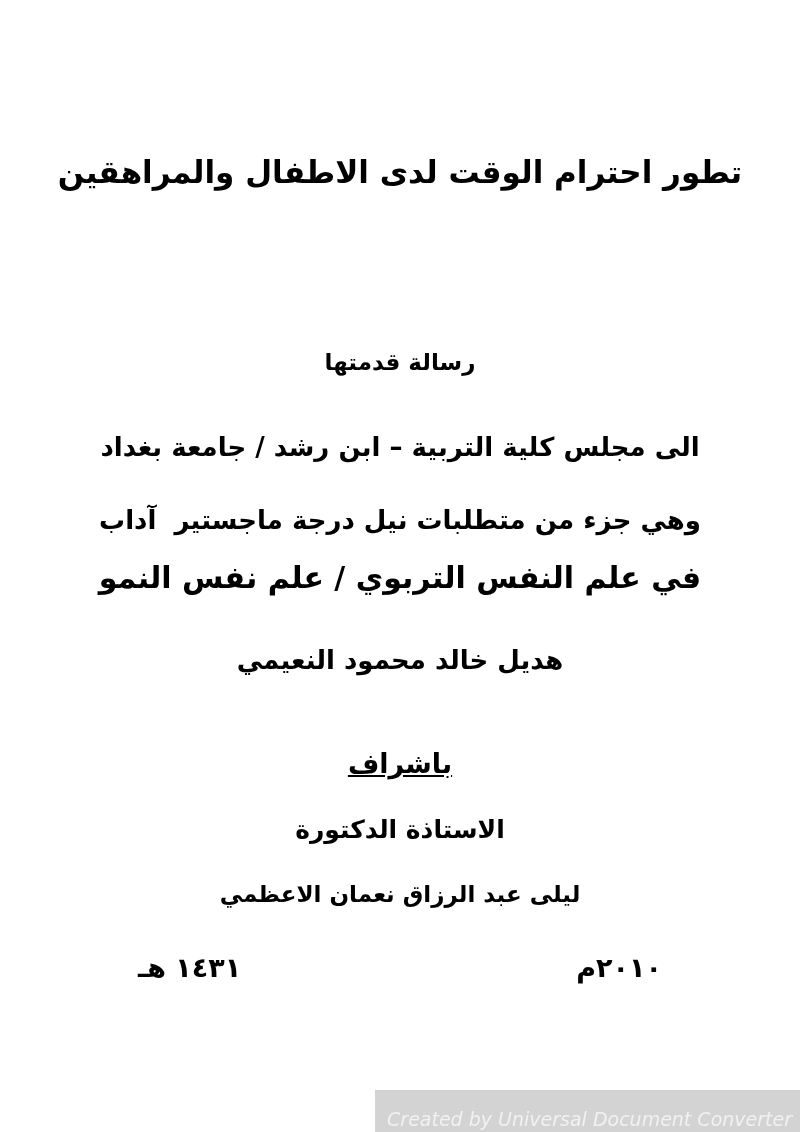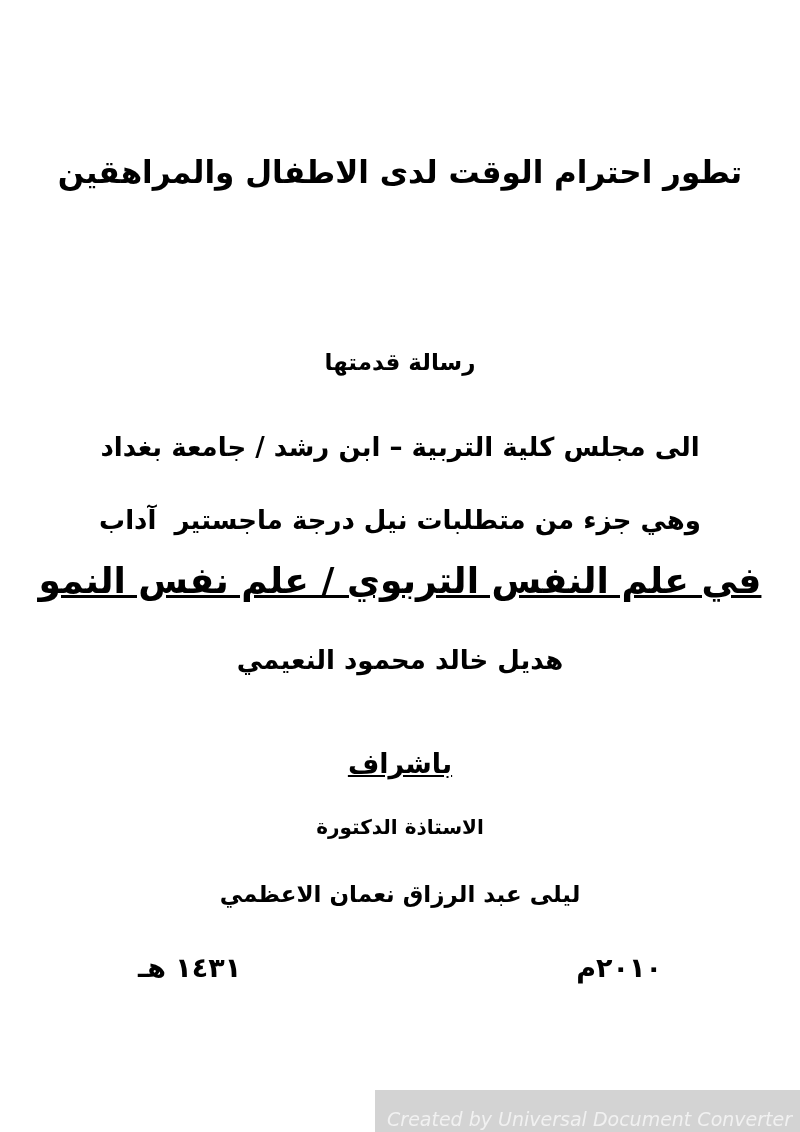--- a/index.html
+++ b/index.html
@@ -24,24 +24,24 @@
     right: 0;
     text-align: center;
     font-weight: bold;
     white-space: pre-wrap;
   }
   .title-line1   { top: 146px; font-size: 31px; }
   .title-line2   { top: 223px; font-size: 31px; }
   .thesis-label  { top: 341px; font-size: 23px; }
   .recipient     { top: 424px; font-size: 26px; }
   .req-line1     { top: 497px; font-size: 26px; }
-  .req-line2     { top: 552px; font-size: 36px; text-decoration: underline; }
+  .req-line2     { top: 552px; font-size: 30px; }
   .author        { top: 637px; font-size: 26px; text-align: center; }
   .superv-label  { top: 740px; font-size: 27px; text-decoration: underline; }
-  .superv-title  { top: 807px; font-size: 20px; }
+  .superv-title  { top: 807px; font-size: 25px; }
   .superv-name   { top: 873px; font-size: 23px; }
   .dates-row {
     position: absolute;
     top: 944px;
     left: 0;
     right: 0;
     display: flex;
     justify-content: space-between;
     padding: 0 138px;
     box-sizing: border-box;

